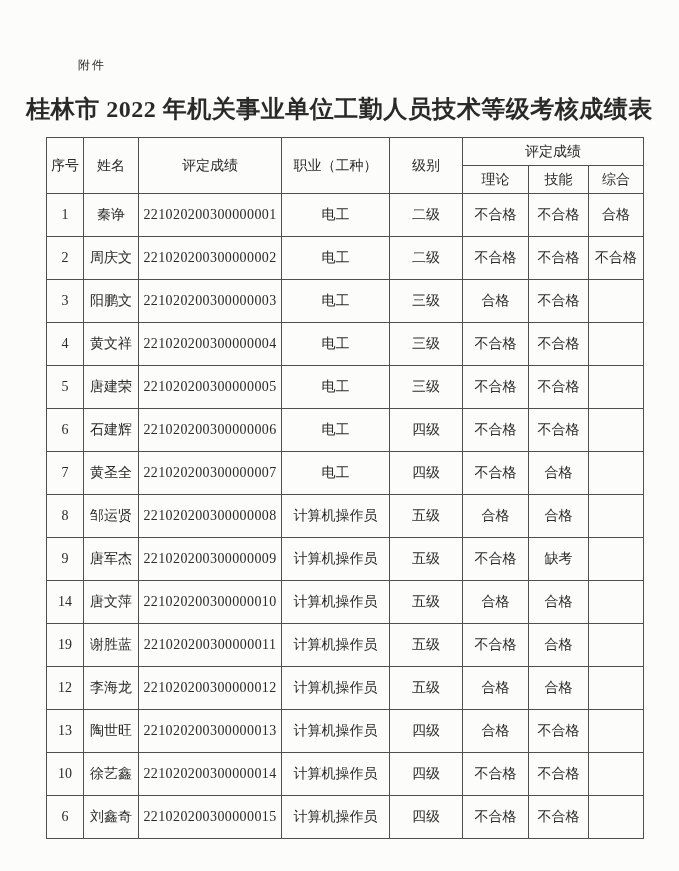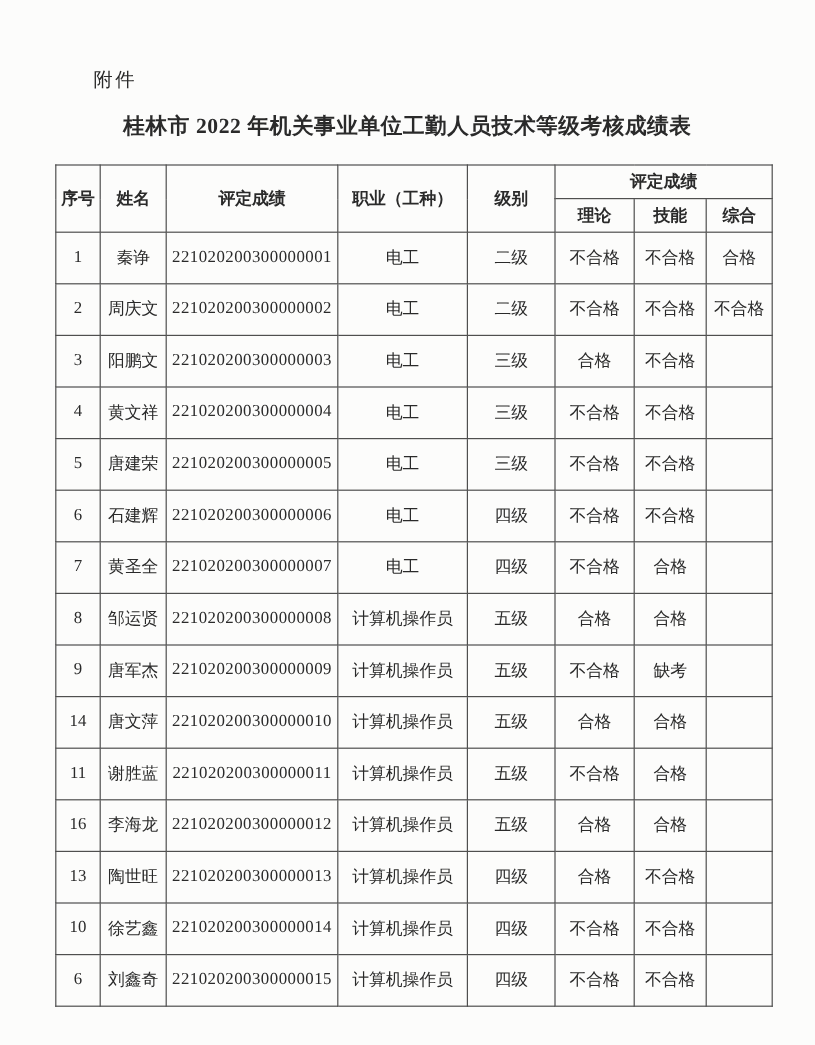--- a/index.html
+++ b/index.html
@@ -9,31 +9,31 @@
     background: #fcfcfb;
     font-family: "Liberation Serif", "DejaVu Serif", serif;
     color: #2a2a2a;
     position: relative;
     overflow: hidden;
   }
   .attachment {
     position: absolute;
     left: 78px;
     top: 57px;
-    font-size: 16px;
+    font-size: 12px;
     letter-spacing: 2px;
     text-align: center;
   }
   .doc-title {
     position: absolute;
     left: 0;
     top: 93px;
     width: 100%;
     text-align: center;
-    font-size: 18px;
+    font-size: 24px;
     font-weight: bold;
     letter-spacing: 0.5px;
     white-space: nowrap;
   }
   table.score-table {
     position: absolute;
     left: 46px;
     top: 137px;
     width: 597px;
     border-collapse: collapse;
@@ -43,21 +43,21 @@
     border: 1px solid #4f4f4f;
     text-align: center;
     vertical-align: middle;
     font-weight: normal;
     font-size: 14px;
     padding: 0;
     overflow: hidden;
     white-space: nowrap;
     color: #2a2a2a;
   }
-  .hdr th { height: 27px; font-weight: bold; }
+  .hdr th { height: 27px; }
   .score-table td { height: 42px; }
   .cell-ticket { letter-spacing: 0.4px; font-size: 14.5px; }
 </style>
 </head>
 <body>
 
 <div class="attachment">附件</div>
 
 <div class="doc-title">桂林市 2022 年机关事业单位工勤人员技术等级考核成绩表</div>
 
@@ -182,31 +182,31 @@
       <td>14</td>
       <td>唐文萍</td>
       <td class="cell-ticket">221020200300000010</td>
       <td>计算机操作员</td>
       <td>五级</td>
       <td>合格</td>
       <td>合格</td>
       <td></td>
     </tr>
     <tr>
-      <td>11</td>
+      <td>19</td>
       <td>谢胜蓝</td>
       <td class="cell-ticket">221020200300000011</td>
       <td>计算机操作员</td>
       <td>五级</td>
       <td>不合格</td>
       <td>合格</td>
       <td></td>
     </tr>
     <tr>
-      <td>16</td>
+      <td>12</td>
       <td>李海龙</td>
       <td class="cell-ticket">221020200300000012</td>
       <td>计算机操作员</td>
       <td>五级</td>
       <td>合格</td>
       <td>合格</td>
       <td></td>
     </tr>
     <tr>
       <td>13</td>

